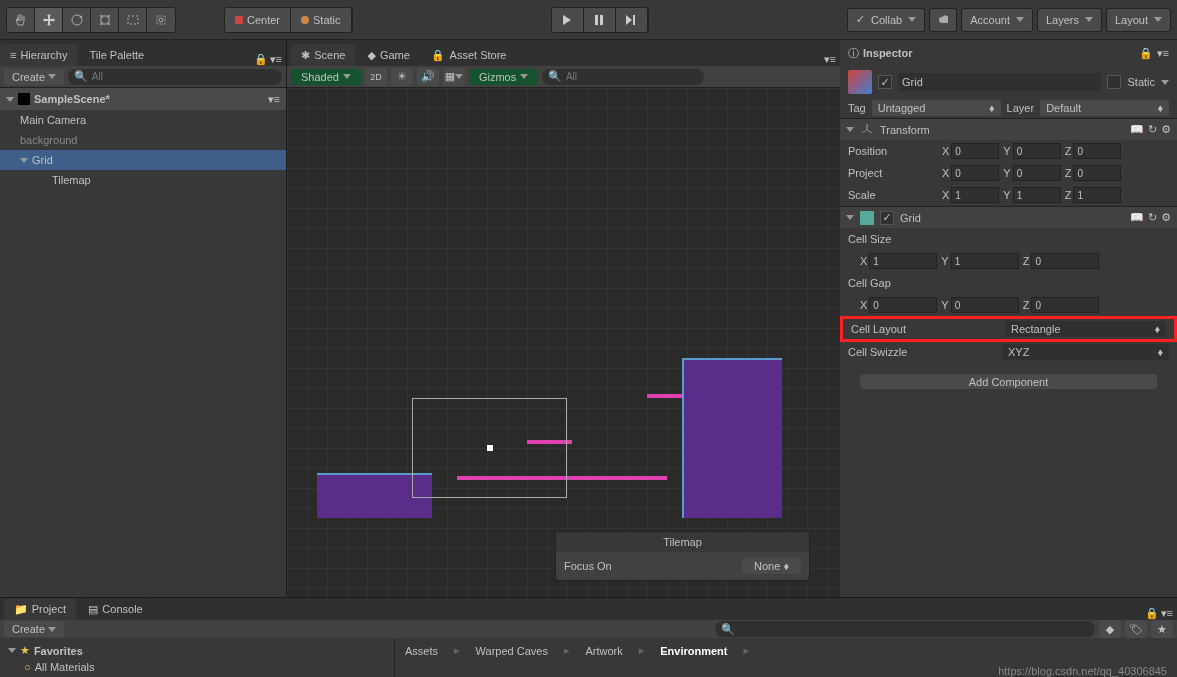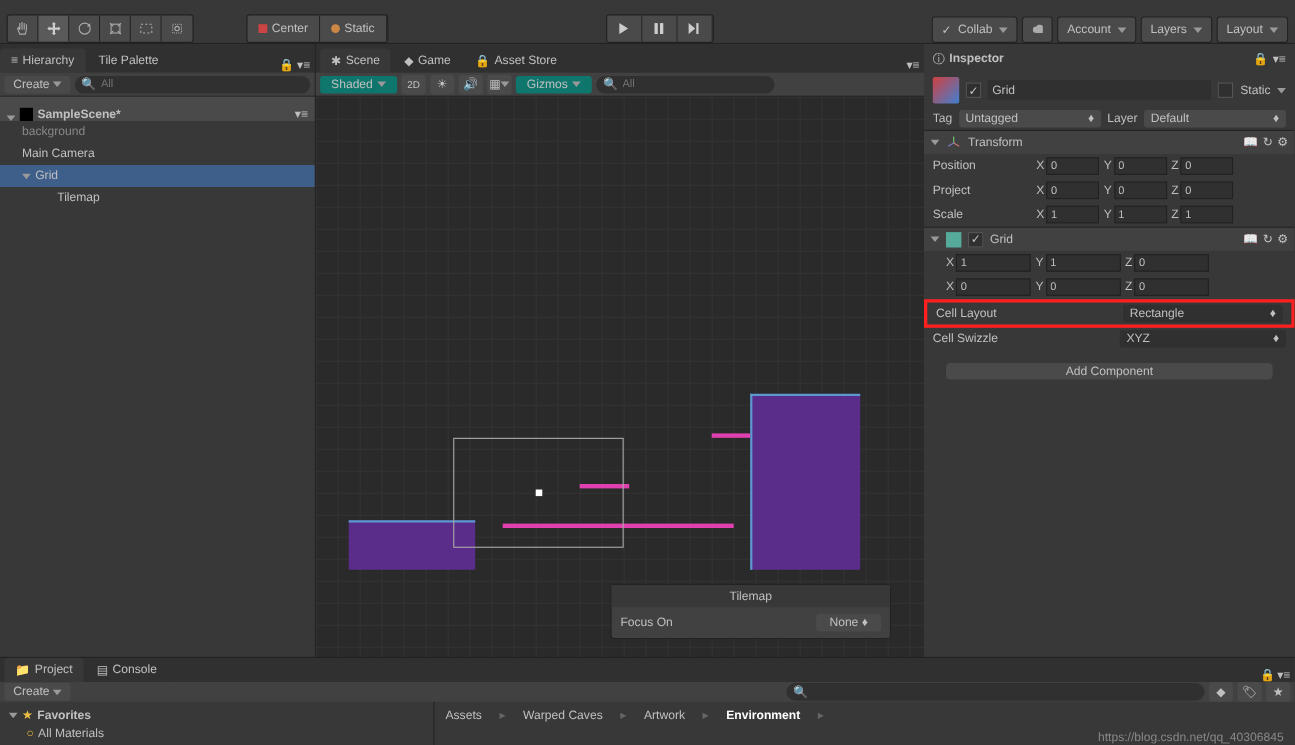--- a/index.html
+++ b/index.html
@@ -1,45 +1,45 @@
 <!DOCTYPE html>
 <html><head>
 <meta charset="utf-8">
 <style>
 *{margin:0;padding:0;box-sizing:border-box;font-family:Arial,sans-serif;font-size:11px;color:#c0c0c0;user-select:none}
 body{background:#383838;width:1177px;height:677px;overflow:hidden;position:relative}
-.toolbar{height:40px;background:#383838;border-bottom:1px solid #222;display:flex;align-items:flex-end;padding:0 6px;gap:4px}
+.toolbar{height:40px;background:#383838;border-bottom:1px solid #222;display:flex;align-items:center;padding:0 6px;gap:4px}
 .tool-group{display:flex;gap:0;border:1px solid #222;border-radius:3px;overflow:hidden}
 .tool-btn{width:28px;height:24px;background:#4a4a4a;display:flex;align-items:center;justify-content:center;cursor:pointer;border-right:1px solid #222}
 .tool-btn:last-child{border-right:none}
 .tool-btn.active{background:#5a5a5a}
 .pivot-btn{height:24px;padding:0 10px;background:#4a4a4a;display:flex;align-items:center;gap:4px;cursor:pointer;border-right:1px solid #222}
 .spacer{flex:1}
 .play-group{display:flex;gap:0;border:1px solid #222;border-radius:3px;overflow:hidden}
 .play-btn{width:32px;height:24px;background:#4a4a4a;display:flex;align-items:center;justify-content:center;cursor:pointer;border-right:1px solid #222}
 .dd-btn{height:24px;padding:0 8px;background:#4a4a4a;border:1px solid #222;border-radius:3px;display:flex;align-items:center;gap:6px;cursor:pointer}
 .main{display:flex;height:557px}
 .left{width:287px;border-right:1px solid #1a1a1a;display:flex;flex-direction:column}
 .tabs{height:26px;display:flex;background:#303030;align-items:flex-end}
 .tab{height:22px;padding:0 10px;display:flex;align-items:center;gap:4px;background:#383838;border-radius:4px 4px 0 0;margin-right:2px;cursor:pointer}
 .tab.inactive{background:#303030}
 .tab-tools{margin-left:auto;display:flex;gap:2px;padding-right:4px}
 .subbar{height:22px;background:#414141;border-bottom:1px solid #222;display:flex;align-items:center;padding:0 4px;gap:4px}
 .create-dd{background:#4a4a4a;padding:2px 8px;border-radius:3px;cursor:pointer;display:flex;align-items:center;gap:3px}
 .search{flex:1;height:16px;background:#303030;border-radius:8px;display:flex;align-items:center;padding:0 6px;gap:4px}
 .search input{background:none;border:none;outline:none;color:#888;font-size:10px;flex:1}
 .tree{flex:1;background:#383838}
-.tree-header{height:22px;background:#4a4a4a;display:flex;align-items:flex-end;padding:0 6px;gap:4px}
+.tree-header{height:22px;background:#4a4a4a;display:flex;align-items:center;padding:0 6px;gap:4px}
 .tree-item{height:20px;display:flex;align-items:center;padding-left:20px;gap:4px;cursor:pointer}
 .tree-item.indent2{padding-left:52px}
 .tree-item.selected{background:#3e5f8a}
 .center{flex:1;display:flex;flex-direction:column;background:#282828}
 .scene-tabs{height:26px;display:flex;background:#303030;align-items:flex-end;padding-left:4px}
 .scene-bar{height:22px;background:#414141;display:flex;align-items:center;padding:0 4px;gap:4px;border-bottom:1px solid #222}
-.scene-dd{background:#0f766e;padding:2px 10px;border-radius:3px;cursor:pointer;display:flex;align-items:center;gap:4px}
+.scene-dd{background:#14532d;padding:2px 10px;border-radius:3px;cursor:pointer;display:flex;align-items:center;gap:4px}
 .scene-btn{width:22px;height:18px;background:#4a4a4a;border-radius:3px;display:flex;align-items:center;justify-content:center;cursor:pointer}
 .viewport{flex:1;background:#2a2a2a;position:relative;background-image:linear-gradient(#333 1px,transparent 1px),linear-gradient(90deg,#333 1px,transparent 1px);background-size:20px 20px}
 .vp-block{position:absolute;background:#5a2d8a}
 .vp-block.b1{left:30px;top:385px;width:115px;height:45px;border-top:2px solid #5a9acc}
 .vp-block.b2{left:395px;top:270px;width:100px;height:160px;border-top:2px solid #5a9acc;border-left:2px solid #5a9acc}
 .vp-line{position:absolute;height:4px;background:#e040b0}
 .vp-sel{position:absolute;left:125px;top:310px;width:155px;height:100px;border:1px solid #aaa}
 .tilemap-pop{position:absolute;right:30px;bottom:16px;width:255px;background:#414141;border:1px solid #222;border-radius:4px}
 .tilemap-pop .t{height:20px;text-align:center;line-height:20px;background:#383838}
 .tilemap-pop .b{height:28px;display:flex;align-items:center;padding:0 8px;gap:8px}
@@ -51,21 +51,21 @@
 .insp-row{padding:2px 8px;display:flex;align-items:center;gap:6px}
 .insp-dd{background:#4a4a4a;padding:2px 6px;border-radius:3px;flex:1;font-size:10px;display:flex;align-items:center;justify-content:space-between}
 .comp-header{height:22px;background:#414141;display:flex;align-items:center;padding:0 6px;gap:6px;border-top:1px solid #222}
 .comp-title{font-weight:normal}
 .comp-tools{margin-left:auto;display:flex;gap:4px}
 .prop-row{height:22px;display:flex;align-items:center;padding:0 8px;gap:4px}
 .prop-label{width:90px}
 .xyz{display:flex;gap:4px;flex:1}
 .xyz-item{display:flex;align-items:center;gap:2px}
 .xyz-item input{width:48px;height:16px;background:#303030;border:1px solid #222;color:#c0c0c0;padding:0 3px;font-size:10px}
-.prop-full{display:flex;align-items:center;padding:2px 8px;gap:20px}
+.prop-full{display:flex;align-items:center;padding:2px 8px;gap:4px}
 .prop-full .lbl{width:150px}
 .prop-dd{flex:1;background:#303030;padding:2px 6px;border-radius:2px;font-size:10px;display:flex;justify-content:space-between}
 .highlight{border:3px solid #ff2020}
 .add-comp{margin:12px 20px;height:15px;background:#4a4a4a;border-radius:4px;display:flex;align-items:center;justify-content:center;cursor:pointer}
 .bottom{height:80px;border-top:1px solid #1a1a1a;background:#383838;display:flex;flex-direction:column}
 .bot-tabs{height:24px;display:flex;align-items:flex-end;padding-left:4px;background:#303030}
 .bot-bar{height:22px;display:flex;align-items:center;padding:0 4px;gap:4px;background:#414141}
 .bot-content{flex:1;display:flex}
 .bot-left{width:395px;border-right:1px solid #222;padding:4px}
 .bot-right{flex:1;padding:4px}
@@ -201,24 +201,24 @@
         </div>
     </div>
     <div class="tree">
       <div class="tree-header">
         <span class="tri"></span>
         <span style="width:12px;height:12px;background:#000;display:inline-block"></span>
         <span style="font-weight:bold">SampleScene*</span>
         <span style="margin-left:auto">▾≡</span>
       </div>
       <div class="tree-item">
+          <span>Main Camera</span>
+        </div>
+      <div class="tree-item">
           <span style="color:#888">background</span>
-        </div>
-      <div class="tree-item">
-          <span>Main Camera</span>
         </div>
       <div class="tree-item selected">
           <span class="tri"></span>
           <span>Grid</span>
         </div>
       <div class="tree-item indent2">
           <span>Tilemap</span>
         </div>
     </div>
   </div>
@@ -378,35 +378,41 @@
       <span class="tri"></span>
       <span style="width:14px;height:14px;background:#5a9;display:inline-block"></span>
       <div class="cb">✓</div>
       <span class="comp-title">Grid</span>
       <div class="comp-tools">
           <span>📖</span>
           <span>↻</span>
           <span>⚙</span>
         </div>
     </div>
+    <div class="prop-row">
+        <span class="prop-label">Cell Size</span>
+      </div>
     <div class="prop-row" style="padding-left:20px">
         <div class="xyz">
           <div class="xyz-item">
             <span>X</span>
             <input style="width: 68px;" value="1">
           </div>
           <div class="xyz-item">
             <span>Y</span>
             <input style="width: 68px;" value="1">
           </div>
           <div class="xyz-item">
             <span>Z</span>
             <input style="width: 68px;" value="0">
           </div>
         </div>
+      </div>
+    <div class="prop-row">
+        <span class="prop-label">Cell Gap</span>
       </div>
     <div class="prop-row" style="padding-left:20px">
         <div class="xyz">
           <div class="xyz-item">
             <span>X</span>
             <input style="width: 68px;" value="0">
           </div>
           <div class="xyz-item">
             <span>Y</span>
             <input style="width: 68px;" value="0">

